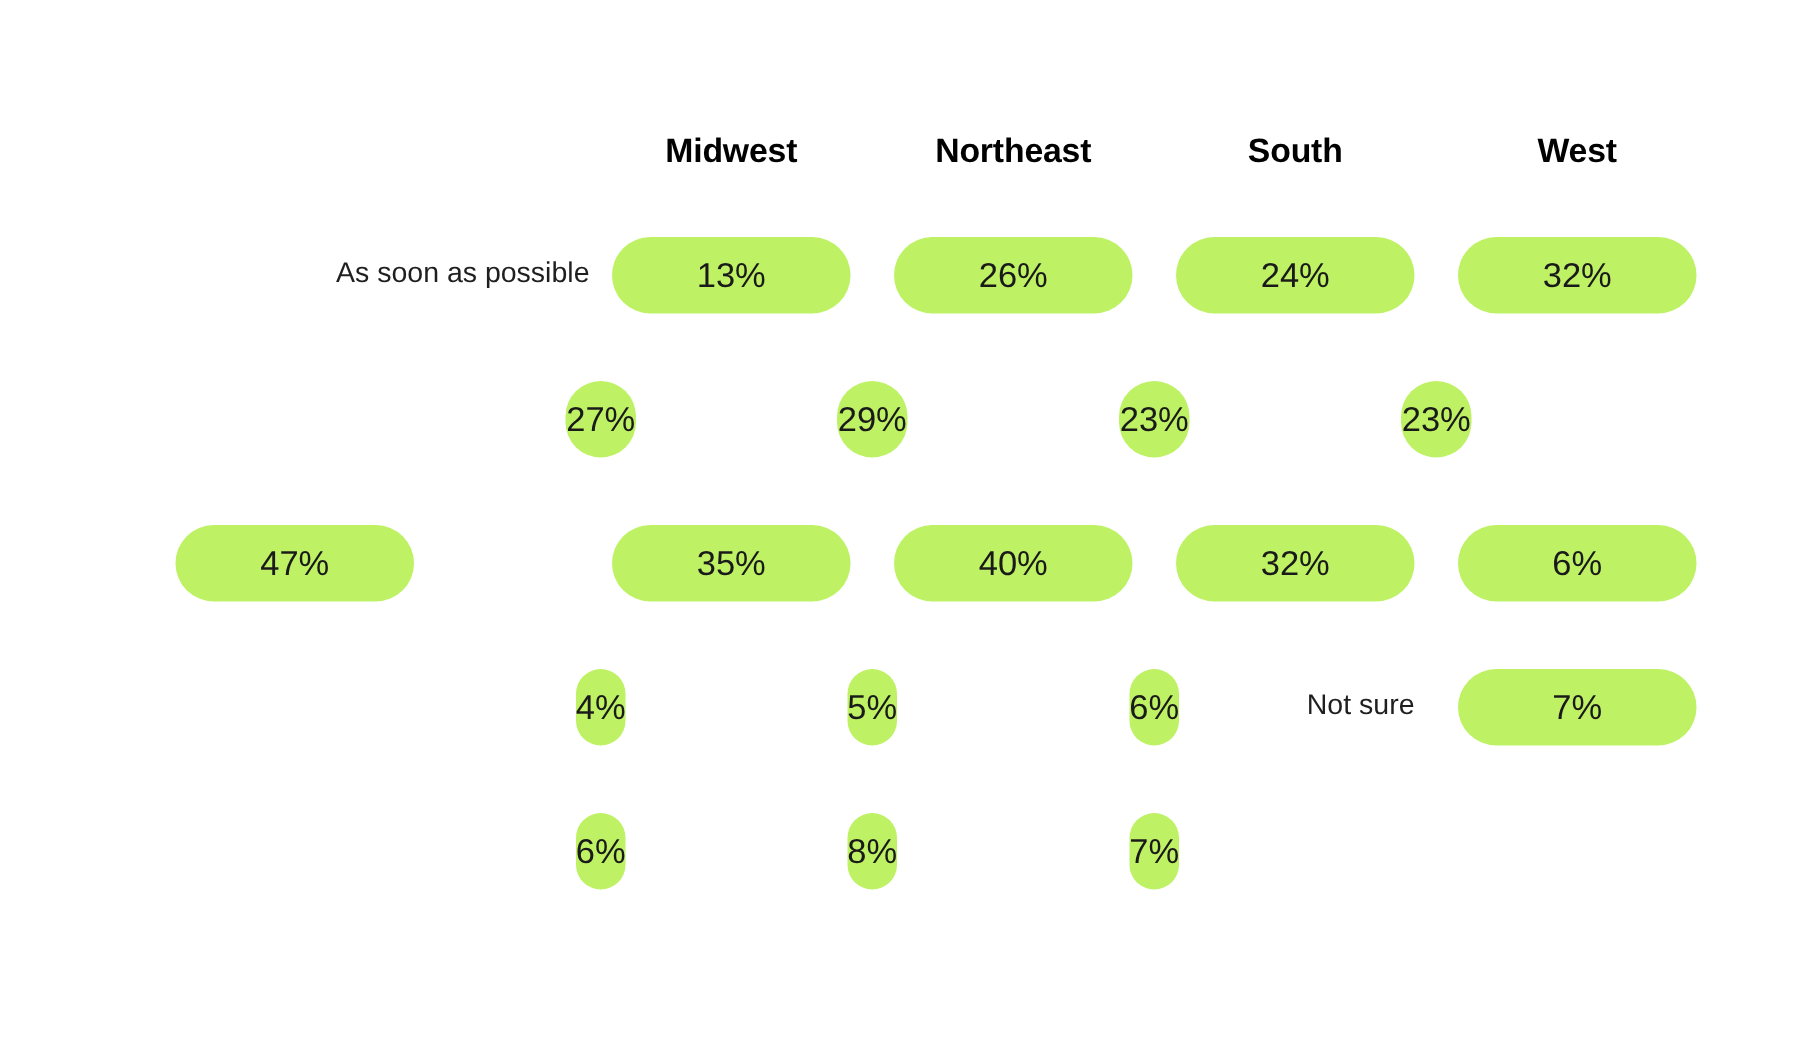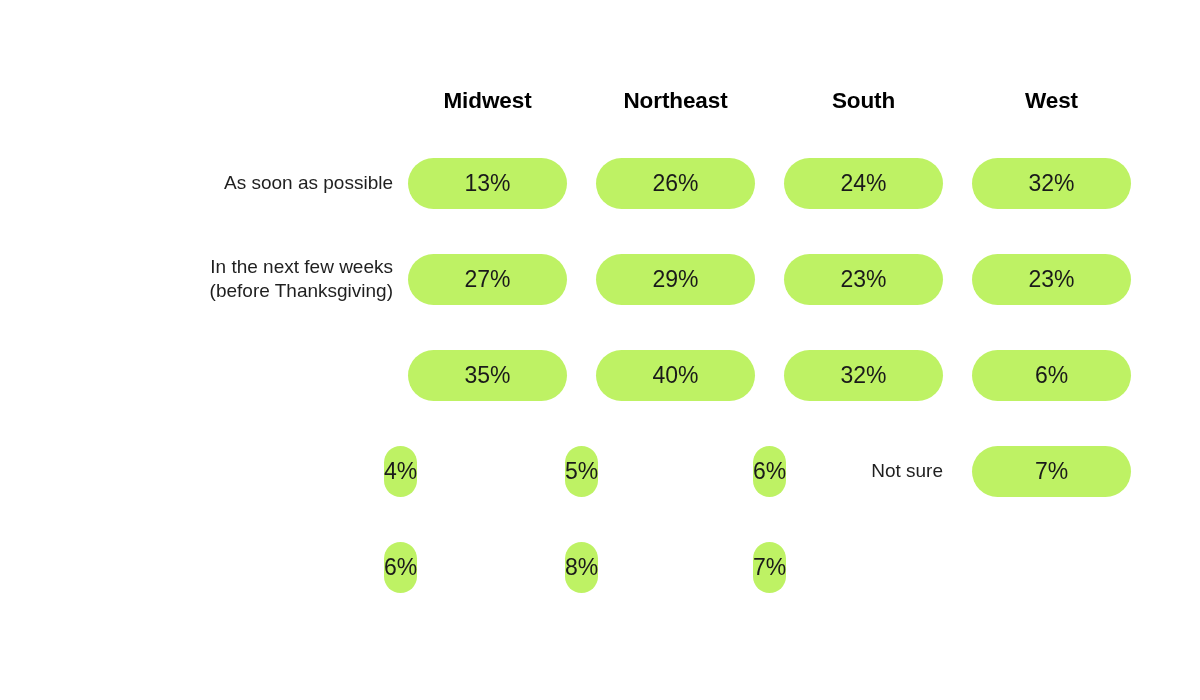--- a/index.html
+++ b/index.html
@@ -130,24 +130,20 @@
         <span class="pill-value">24%</span>
       </div>
     </div>
     <div class="gap"></div>
     <div class="cell">
       <div class="pill">
         <span class="pill-value">32%</span>
       </div>
     </div>
 
-    <div class="row-label">
-      <span>In the next few weeks</span>
-      <span>(before Thanksgiving)</span>
-    </div>
     <div class="gap"></div>
     <div class="cell">
       <div class="pill">
         <span class="pill-value">27%</span>
       </div>
     </div>
     <div class="gap"></div>
     <div class="cell">
       <div class="pill">
         <span class="pill-value">29%</span>
@@ -160,20 +156,25 @@
       </div>
     </div>
     <div class="gap"></div>
     <div class="cell">
       <div class="pill">
         <span class="pill-value">23%</span>
       </div>
     </div>
 
     <div class="gap"></div>
+    <div class="cell">
+      <div class="pill">
+        <span class="pill-value">47%</span>
+      </div>
+    </div>
     <div class="gap"></div>
     <div class="cell">
       <div class="pill">
         <span class="pill-value">35%</span>
       </div>
     </div>
     <div class="gap"></div>
     <div class="cell">
       <div class="pill">
         <span class="pill-value">40%</span>

